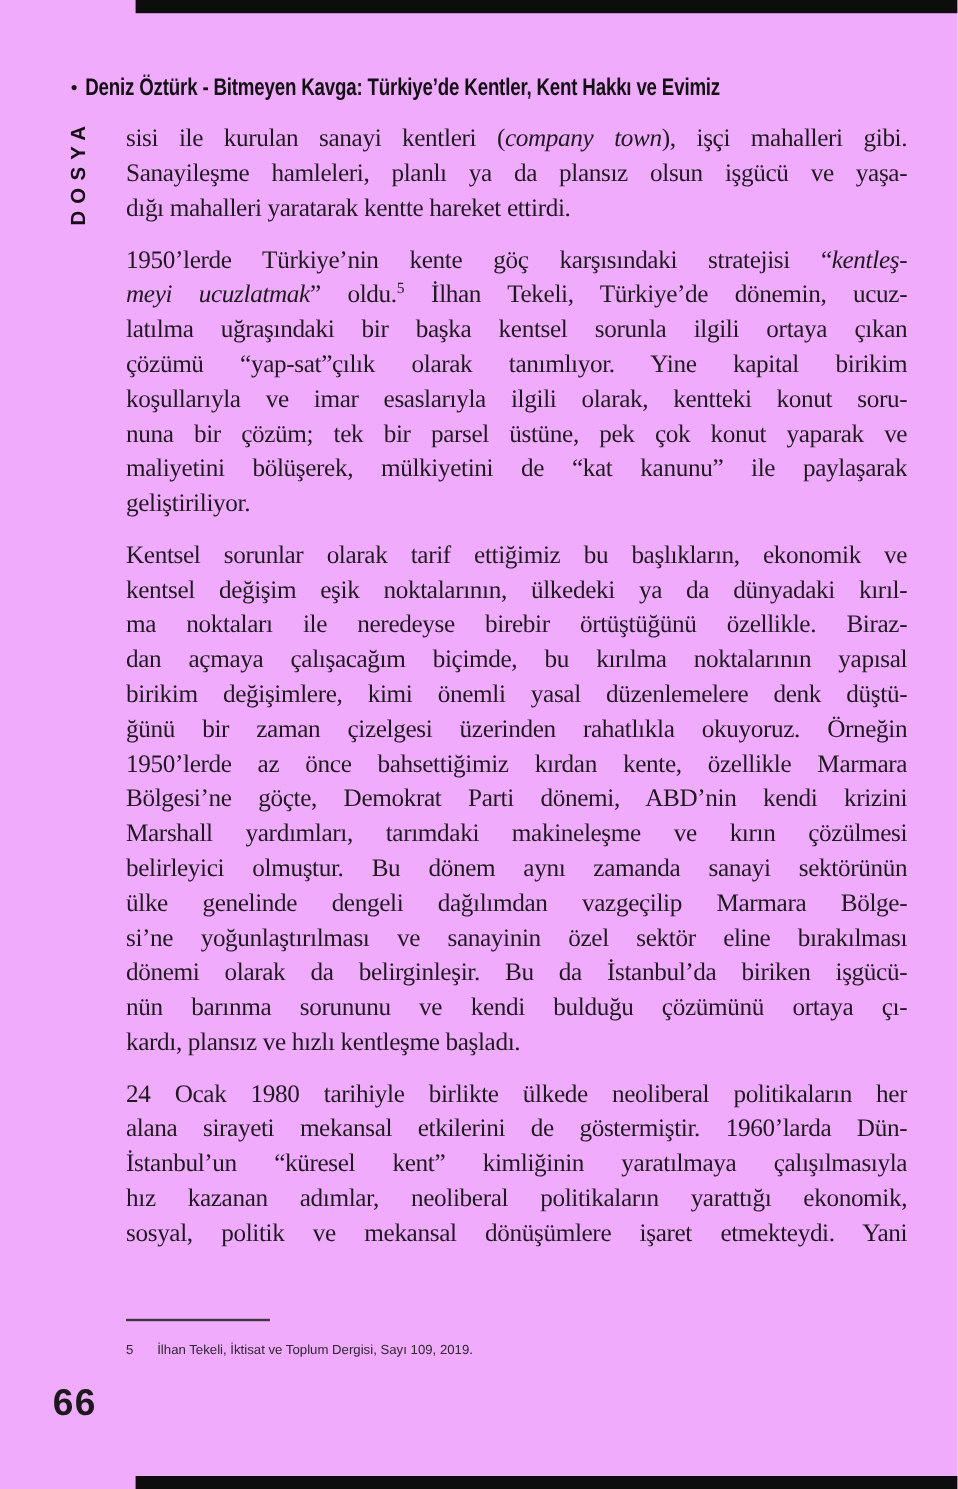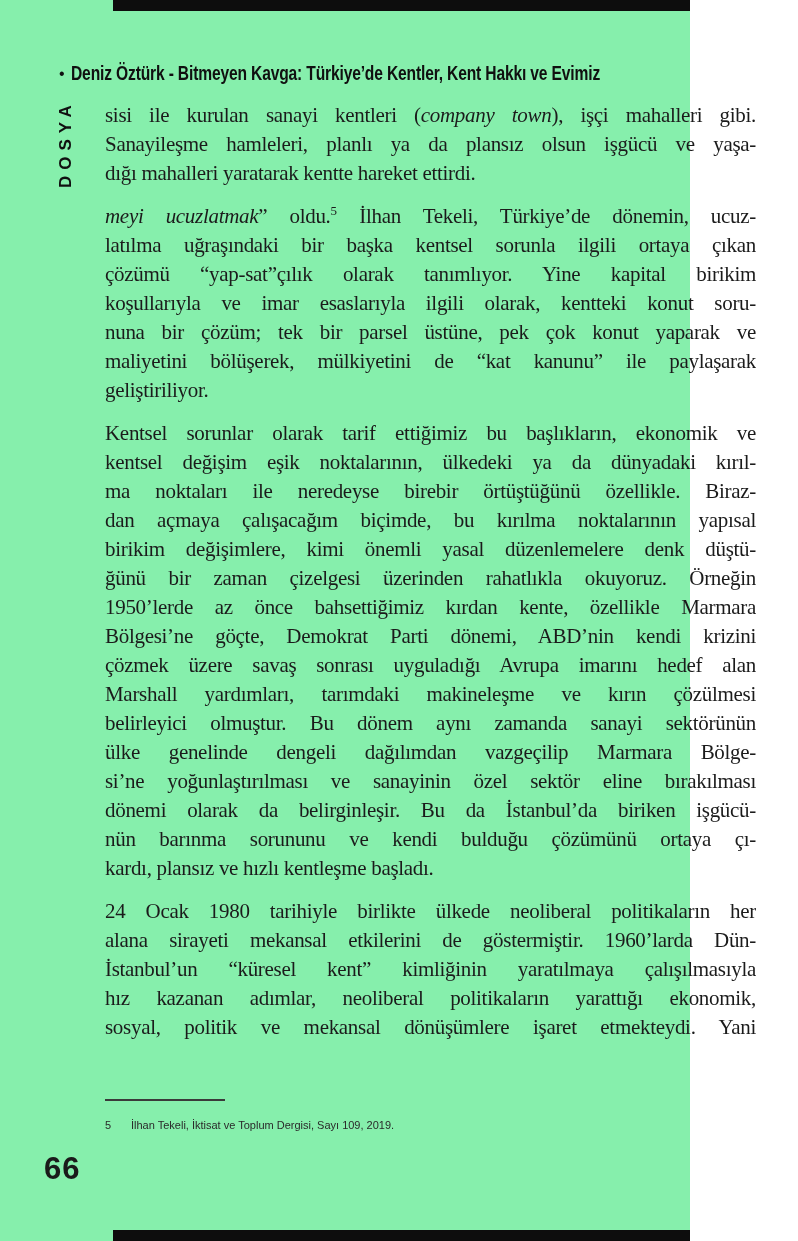--- a/index.html
+++ b/index.html
@@ -4,22 +4,22 @@
 <style>
   html, body { margin: 0; padding: 0; }
   body {
     width: 798px; height: 1241px;
     background: #ffffff;
     font-family: "Liberation Sans", sans-serif;
     overflow: hidden;
   }
   .page {
     position: relative;
-    width: 690px; height: 1241px;
-    background: #86efac;
+    width: 798px; height: 1241px;
+    background: #f0abfc;
   }
 
   
   .edge-bar {
     position: absolute;
     left: 113px; right: 0;
     height: 11px;
     background: #0d0d0d;
   }
   .edge-bar.top { top: 0; }
@@ -133,38 +133,38 @@
 
   <div class="dosya">DOSYA</div>
 
   <main class="body-text" id="body-text">
       <div class="para">
         <div class="line"><span>sisi ile kurulan sanayi kentleri (</span><span class="i">company town</span><span>), işçi mahalleri gibi.</span></div>
         <div class="line"><span>Sanayileşme hamleleri, planlı ya da plansız olsun işgücü ve yaşa-</span></div>
         <div class="line end"><span>dığı mahalleri yaratarak kentte hareket ettirdi.</span></div>
       </div>
       <div class="para">
+        <div class="line"><span>1950’lerde Türkiye’nin kente göç karşısındaki stratejisi “</span><span class="i">kentleş-</span></div>
         <div class="line"><span class="i">meyi ucuzlatmak</span><span>” oldu.</span><span class="sup">5</span><span> İlhan Tekeli, Türkiye’de dönemin, ucuz-</span></div>
         <div class="line"><span>latılma uğraşındaki bir başka kentsel sorunla ilgili ortaya çıkan</span></div>
         <div class="line"><span>çözümü “yap-sat”çılık olarak tanımlıyor. Yine kapital birikim</span></div>
         <div class="line"><span>koşullarıyla ve imar esaslarıyla ilgili olarak, kentteki konut soru-</span></div>
         <div class="line"><span>nuna bir çözüm; tek bir parsel üstüne, pek çok konut yaparak ve</span></div>
         <div class="line"><span>maliyetini bölüşerek, mülkiyetini de “kat kanunu” ile paylaşarak</span></div>
         <div class="line end"><span>geliştiriliyor.</span></div>
       </div>
       <div class="para">
         <div class="line"><span>Kentsel sorunlar olarak tarif ettiğimiz bu başlıkların, ekonomik ve</span></div>
         <div class="line"><span>kentsel değişim eşik noktalarının, ülkedeki ya da dünyadaki kırıl-</span></div>
         <div class="line"><span>ma noktaları ile neredeyse birebir örtüştüğünü özellikle. Biraz-</span></div>
         <div class="line"><span>dan açmaya çalışacağım biçimde, bu kırılma noktalarının yapısal</span></div>
         <div class="line"><span>birikim değişimlere, kimi önemli yasal düzenlemelere denk düştü-</span></div>
         <div class="line"><span>ğünü bir zaman çizelgesi üzerinden rahatlıkla okuyoruz. Örneğin</span></div>
         <div class="line"><span>1950’lerde az önce bahsettiğimiz kırdan kente, özellikle Marmara</span></div>
         <div class="line"><span>Bölgesi’ne göçte, Demokrat Parti dönemi, ABD’nin kendi krizini</span></div>
-        <div class="line"><span>çözmek üzere savaş sonrası uyguladığı Avrupa imarını hedef alan</span></div>
         <div class="line"><span>Marshall yardımları, tarımdaki makineleşme ve kırın çözülmesi</span></div>
         <div class="line"><span>belirleyici olmuştur. Bu dönem aynı zamanda sanayi sektörünün</span></div>
         <div class="line"><span>ülke genelinde dengeli dağılımdan vazgeçilip Marmara Bölge-</span></div>
         <div class="line"><span>si’ne yoğunlaştırılması ve sanayinin özel sektör eline bırakılması</span></div>
         <div class="line"><span>dönemi olarak da belirginleşir. Bu da İstanbul’da biriken işgücü-</span></div>
         <div class="line"><span>nün barınma sorununu ve kendi bulduğu çözümünü ortaya çı-</span></div>
         <div class="line end"><span>kardı, plansız ve hızlı kentleşme başladı.</span></div>
       </div>
       <div class="para">
         <div class="line"><span>24 Ocak 1980 tarihiyle birlikte ülkede neoliberal politikaların her</span></div>

